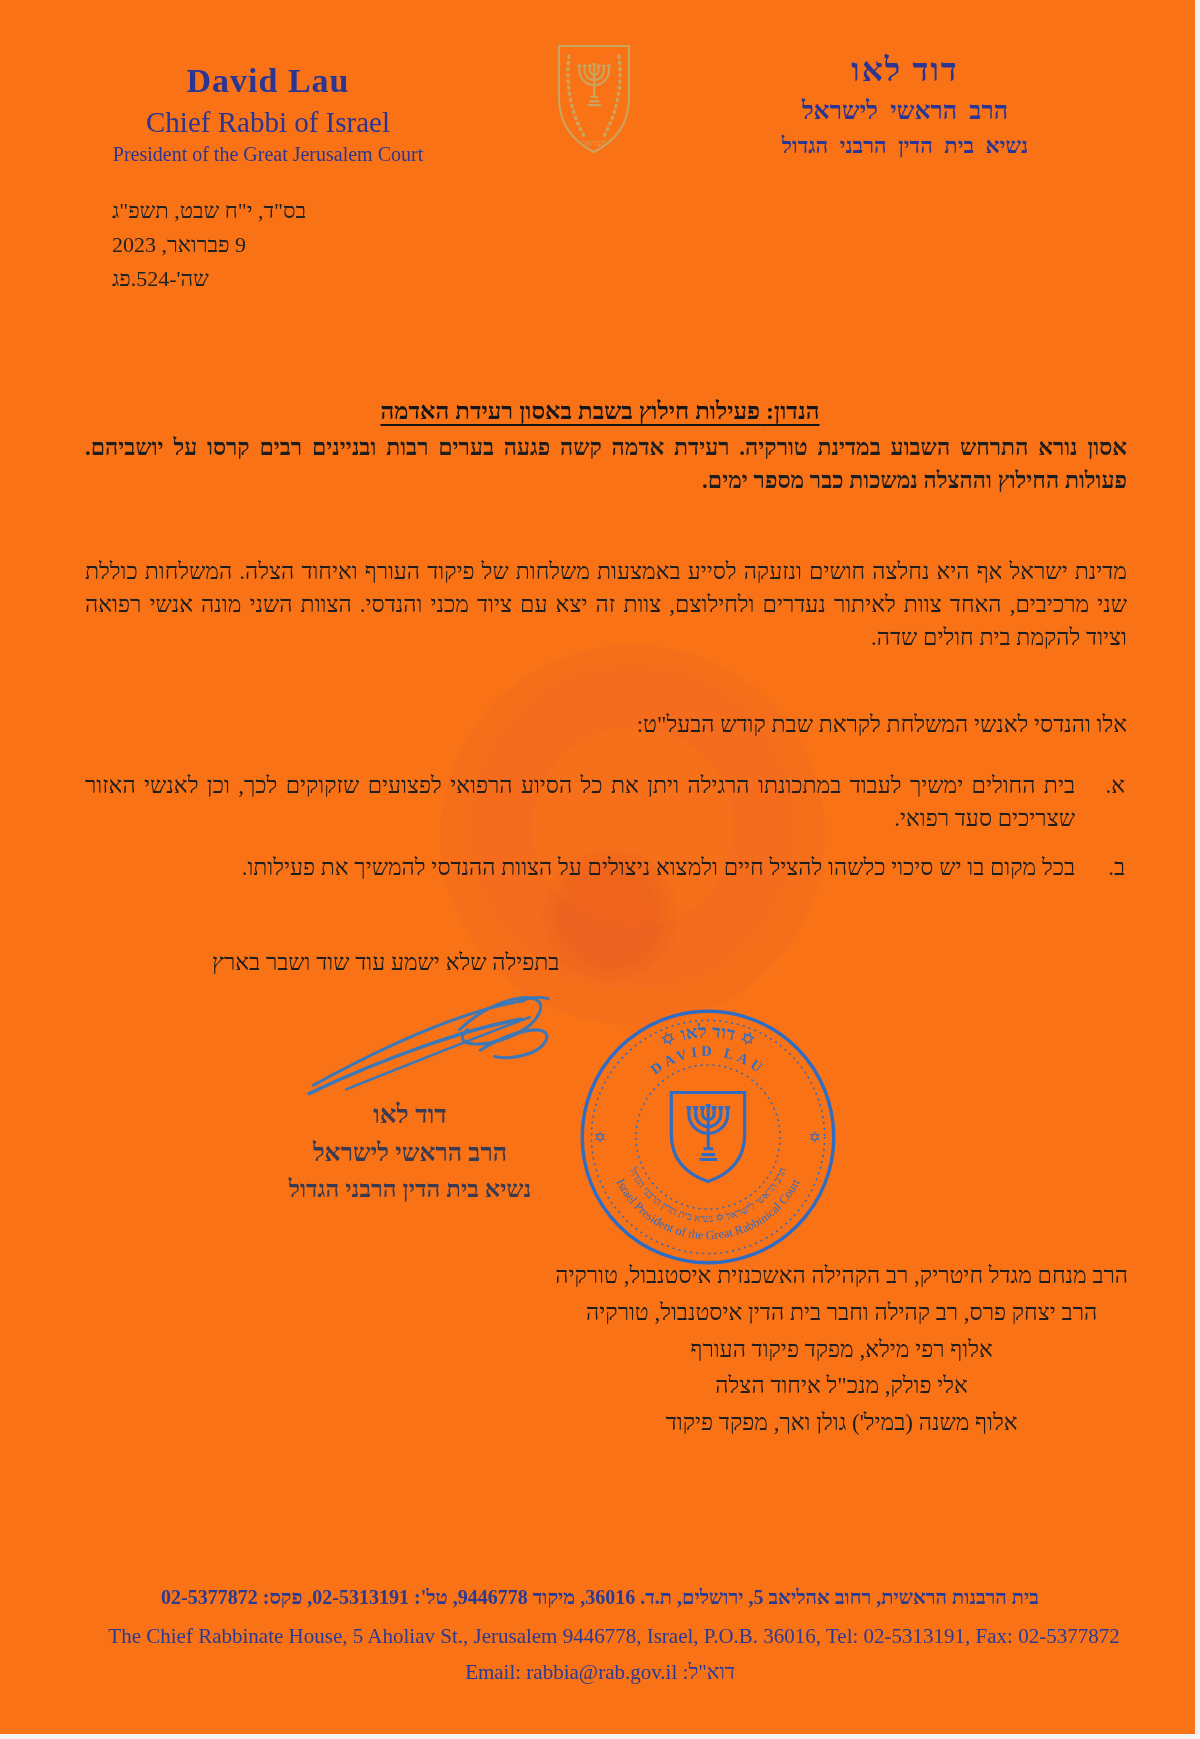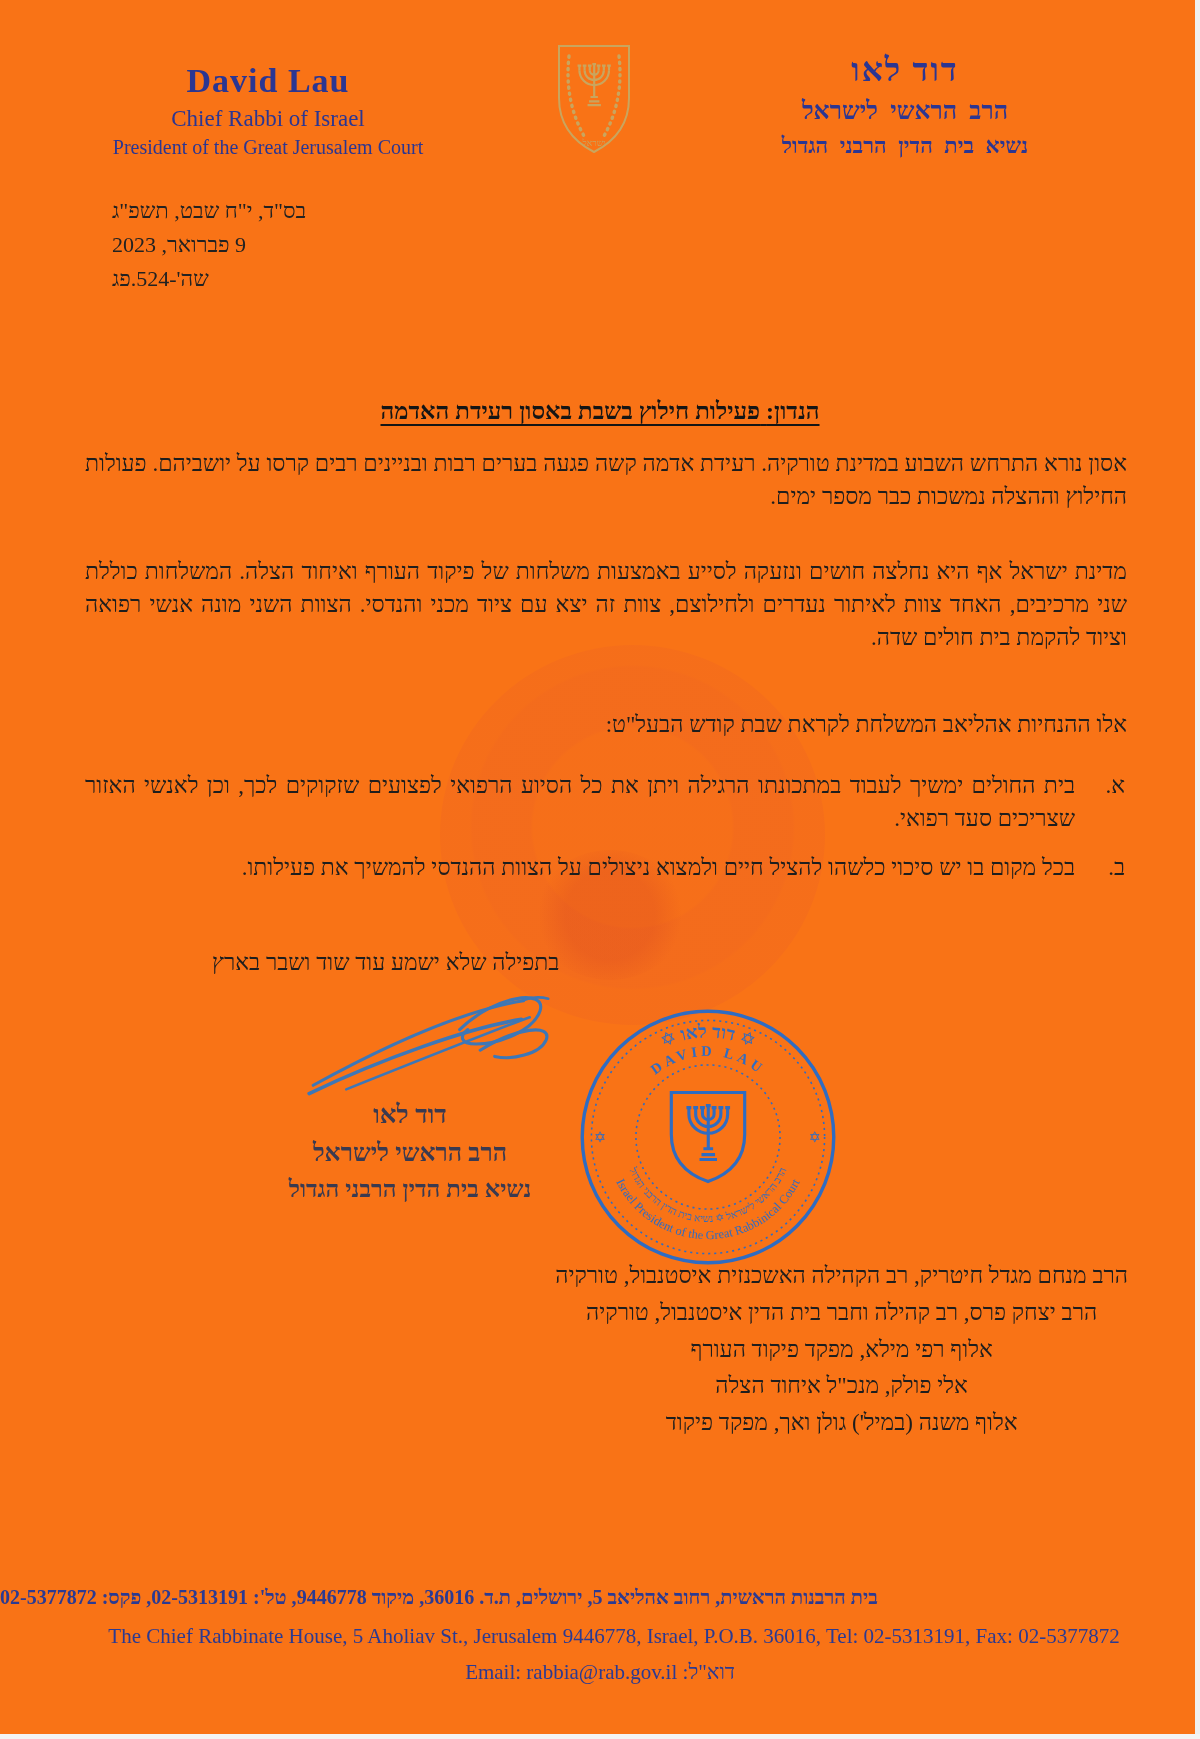--- a/index.html
+++ b/index.html
@@ -24,40 +24,40 @@
   .watermark-blob{
     position:absolute;left:535px;top:850px;width:150px;height:130px;border-radius:50%;
     background:radial-gradient(circle, rgba(205,55,40,0.20) 0 45%, rgba(205,55,40,0) 72%);
     pointer-events:none;z-index:0;
   }
   .content{position:relative;z-index:1;}
 
   
   .h-left{position:absolute;left:88px;top:62px;width:360px;text-align:center;color:#2b3692;}
   .h-left .name{font-size:34px;font-weight:bold;letter-spacing:1px;}
-  .h-left .t1{font-size:23px;margin-top:6px;}
+  .h-left .t1{font-size:29px;margin-top:6px;}
   .h-left .t2{font-size:20px;margin-top:4px;}
   .emblem{position:absolute;left:545px;top:42px;width:98px;height:124px;}
   .h-right{position:absolute;left:730px;top:52px;width:350px;text-align:center;color:#2b3692;direction:rtl;}
   .h-right .name{font-size:33px;font-weight:bold;letter-spacing:2px;}
   .h-right .t1{font-size:25px;font-weight:bold;margin-top:8px;word-spacing:6px;}
   .h-right .t2{font-size:22px;font-weight:bold;margin-top:8px;word-spacing:6px;}
 
   
   .ref{position:absolute;left:112px;top:194px;direction:rtl;text-align:left;font-size:22px;line-height:1.55;color:#222;}
 
   
   .subject{position:absolute;left:0;top:398px;width:100%;text-align:center;direction:rtl;
     font-size:24px;font-weight:bold;color:#151515;}
   .subject .u{text-decoration:underline;text-underline-offset:5px;}
 
   
   .para{position:absolute;left:85px;width:1042px;direction:rtl;text-align:justify;text-align-last:right;
     font-size:23px;line-height:1.43;color:#1e1e1e;}
-  .p1{top:448px;}
+  .p1{top:432px;font-weight:bold;}
   .p2{top:556px;}
   .intro{position:absolute;left:85px;width:1042px;top:712px;direction:rtl;text-align:right;font-size:23px;color:#1e1e1e;}
   .item{position:absolute;left:85px;width:1042px;direction:rtl;text-align:justify;text-align-last:right;
     font-size:23px;line-height:1.43;color:#1e1e1e;padding-right:52px;box-sizing:border-box;}
   .item .marker{position:absolute;right:2px;top:0;}
   .item-a{top:770px;}
   .item-b{top:852px;}
   .closing{position:absolute;left:212px;top:950px;direction:rtl;font-size:23px;color:#1e1e1e;text-align:right;}
 
   
@@ -67,21 +67,21 @@
   .sig-block .t1{font-size:25px;font-weight:bold;margin-top:9px;}
   .sig-block .t2{font-size:24px;font-weight:bold;margin-top:9px;}
   .stamp{position:absolute;left:577px;top:1006px;width:262px;height:262px;}
 
   
   .cc{position:absolute;top:1258px;right:72px;direction:rtl;display:flex;gap:16px;font-size:23px;color:#1e1e1e;}
   .cc .label{white-space:nowrap;}
   .cc .list{text-align:center;line-height:1.6;}
 
   
-  .f-he{position:absolute;left:0;top:1586px;width:100%;text-align:left;direction:rtl;
+  .f-he{position:absolute;left:0;top:1586px;width:100%;text-align:center;direction:rtl;
     font-size:20px;font-weight:bold;color:#2b3a92;}
   .f-en{position:absolute;left:14px;top:1624px;width:100%;text-align:center;font-size:21px;color:#2b3a92;}
   .f-email{position:absolute;left:0;top:1660px;width:100%;text-align:center;direction:rtl;font-size:21px;color:#2b3a92;}
 </style>
 </head>
 <body>
 
 <div class="page">
   <div class="watermark"></div>
   <div class="watermark-blob"></div>
@@ -129,21 +129,21 @@
     <div class="subject">
       <span class="u">
         <span>הנדון:</span>
         <span> </span>
         <span>פעילות חילוץ בשבת באסון רעידת האדמה</span>
       </span>
     </div>
 
     <div class="para p1">אסון נורא התרחש השבוע במדינת טורקיה. רעידת אדמה קשה פגעה בערים רבות ובניינים רבים קרסו על יושביהם. פעולות החילוץ וההצלה נמשכות כבר מספר ימים.</div>
     <div class="para p2">מדינת ישראל אף היא נחלצה חושים ונזעקה לסייע באמצעות משלחות של פיקוד העורף ואיחוד הצלה. המשלחות כוללת שני מרכיבים, האחד צוות לאיתור נעדרים ולחילוצם, צוות זה יצא עם ציוד מכני והנדסי. הצוות השני מונה אנשי רפואה וציוד להקמת בית חולים שדה.</div>
-    <div class="intro">אלו ההנחיות אהליאב המשלחת לקראת שבת קודש הבעל"ט:</div>
+    <div class="intro">אלו והנדסי לאנשי המשלחת לקראת שבת קודש הבעל"ט:</div>
 
     <div class="item item-a">
       <span class="marker">א.</span>
       <span>בית החולים ימשיך לעבוד במתכונתו הרגילה ויתן את כל הסיוע הרפואי לפצועים שזקוקים לכך, וכן לאנשי האזור שצריכים סעד רפואי.</span>
     </div>
     <div class="item item-b">
       <span class="marker">ב.</span>
       <span>בכל מקום בו יש סיכוי כלשהו להציל חיים ולמצוא ניצולים על הצוות ההנדסי להמשיך את פעילותו.</span>
     </div>
 

